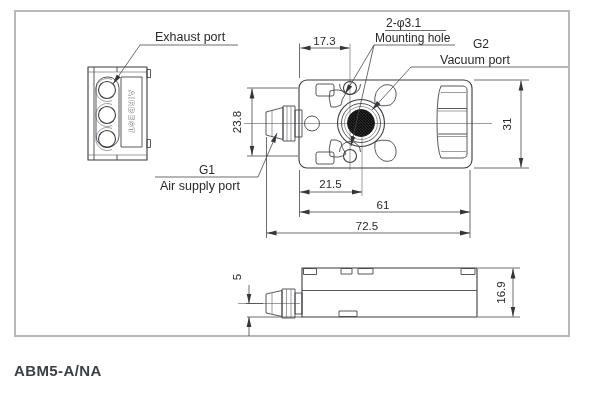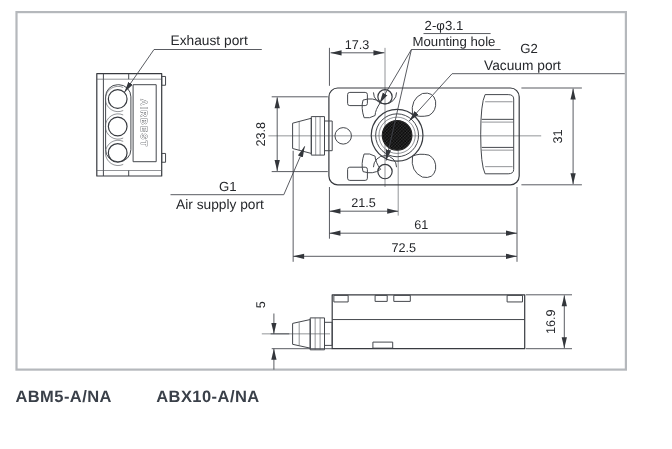--- a/index.html
+++ b/index.html
@@ -8,21 +8,21 @@
   .stage svg{position:absolute;left:0;top:0;}
   .lbl{font-size:12.5px;fill:#26282c;}
   .lbl-sm{font-size:12px;fill:#26282c;}
   .dim{font-size:11.5px;fill:#26282c;}
   .brand{font-size:8px;font-weight:bold;letter-spacing:1.3px;fill:#ffffff;
          stroke:#3a3d42;stroke-width:0.55;paint-order:stroke;}
   .obj{stroke:#383b40;stroke-width:1.1;fill:none;stroke-linejoin:round;}
   .obj2{stroke:#43464b;stroke-width:0.9;fill:none;stroke-linejoin:round;}
   .thin{stroke:#5a5d63;stroke-width:0.6;fill:none;}
   .dimln{stroke:#43464c;stroke-width:0.8;fill:none;}
-  .models{position:absolute;left:14px;top:350px;display:grid;
+  .models{position:absolute;left:14px;top:360px;display:grid;
           grid-template-columns:128px auto;row-gap:1px;
           font-size:15px;font-weight:700;color:#3a4049;letter-spacing:0.4px;line-height:21px;}
 </style>
 </head>
 <body>
 
 <div class="stage">
 
 <svg width="611" height="408" viewBox="0 0 611 408">
   <defs>
@@ -190,16 +190,15 @@
 
     <line x1="155" y1="177" x2="258" y2="177" class="dimln"></line>
     <line x1="258" y1="177" x2="277" y2="133" class="dimln" marker-end="url(#ae)"></line>
     <text class="lbl-sm" x="207" y="173.5" text-anchor="middle">G1</text>
     <text class="lbl" x="160" y="190">Air supply port</text>
   </g>
 </svg>
 
 <div class="models">
   <span>ABM5-A/NA</span>
-  <span>ABX10-A/NA</span>
 </div>
 
 </div>
 
 </body></html>

